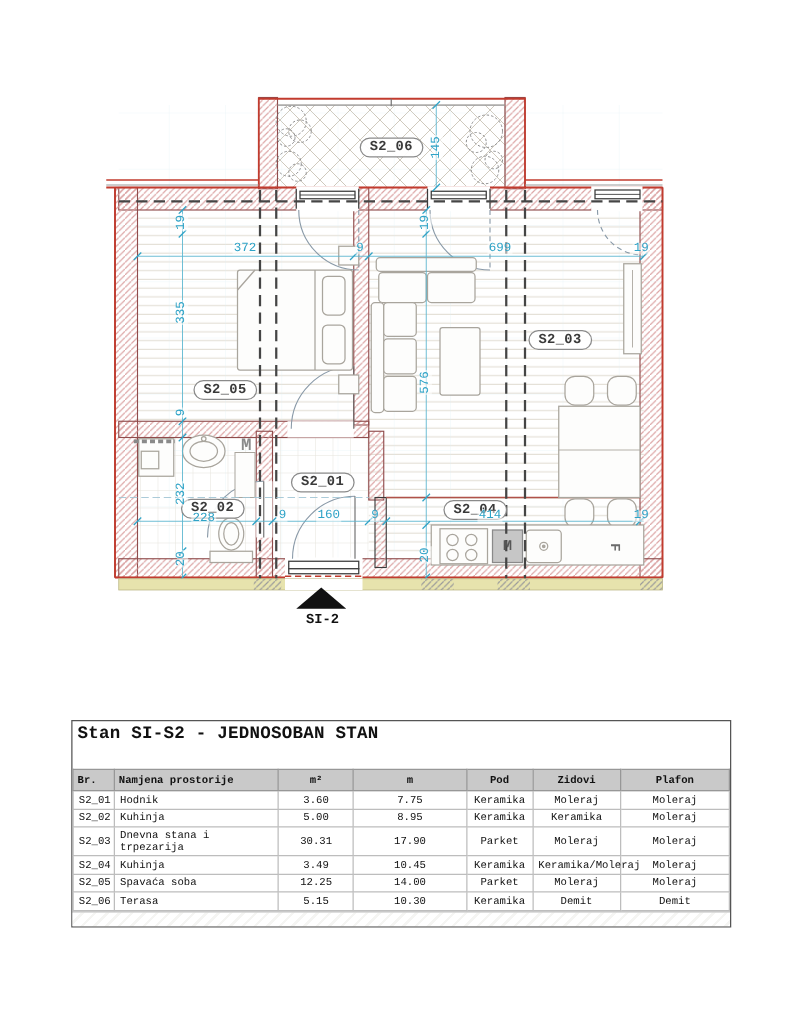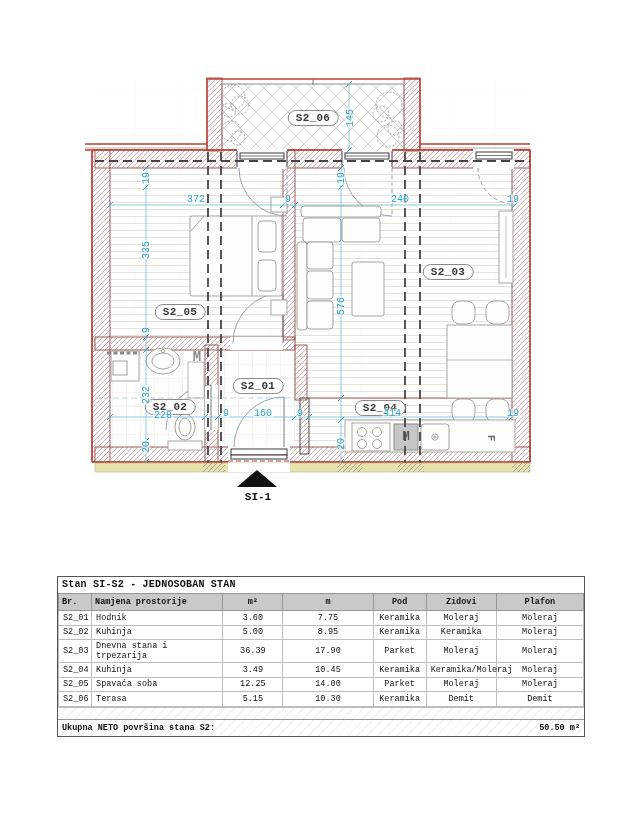--- a/index.html
+++ b/index.html
@@ -16,21 +16,21 @@
                transform:translate(-50%,-50%); white-space:nowrap; letter-spacing:.3px; }
   .dim { font-size:10px; color:#2fa3c7; line-height:9px; transform:translate(-50%,-50%);
          background:rgba(255,255,255,.55); padding:0 1px; white-space:nowrap; }
   .dim.v { writing-mode:vertical-rl; transform:translate(-50%,-50%) rotate(180deg); padding:1px 0; }
   .mark { font-weight:bold; transform:translate(-50%,-50%); line-height:1; white-space:nowrap; }
   .mark.rot { transform:translate(-50%,-50%) rotate(90deg); }
 
   
   #table-wrap { position:absolute; left:57px; top:576px; width:526px; border:1px solid #555;
                 background:#fff; color:#111; }
-  .t-title { font-size:10px; font-weight:bold; padding:2px 4px 3px; letter-spacing:.2px; }
+  .t-title { font-size:14px; font-weight:bold; padding:2px 4px 20px; letter-spacing:.2px; }
   #room-table { width:100%; border-collapse:collapse; table-layout:fixed; font-size:8.5px; }
   #room-table th { background:#c9c9c9; border:1px solid #979797; font-weight:bold;
                    padding:2px 3px; height:12px; font-size:8.5px; }
   #room-table td { border:1px solid #bdbdbd; padding:1px 4px; height:11.5px; }
   .al { text-align:left;margin-left:11px; } .ac { text-align:center; }
   .t-gap { height:11px; border-top:1px solid #bdbdbd;
            background:repeating-linear-gradient(135deg,#fff 0 5px,#f5f5f3 5px 7px); }
   .t-footer { display:flex; justify-content:space-between; align-items:center;
               font-size:8.5px; font-weight:bold; padding:3px 4px; border-top:1px solid #979797;
               background:repeating-linear-gradient(135deg,#fff 0 5px,#f5f5f3 5px 7px); }
@@ -276,39 +276,39 @@
         <span class="room-pill" style="left: 313px; top: 118px;">S2_06</span>
         <span class="room-pill" style="left: 180px; top: 312px;">S2_05</span>
         <span class="room-pill" style="left: 448px; top: 272px;">S2_03</span>
         <span class="room-pill" style="left: 258px; top: 386px;">S2_01</span>
         <span class="room-pill" style="left: 170px; top: 407px;">S2_02</span>
         <span class="room-pill" style="left: 380px; top: 408px;">S2_04</span>
         <span class="dim v" style="left: 350px; top: 118px;">145</span>
         <span class="dim v" style="left: 146px; top: 178px;">19</span>
         <span class="dim" style="left: 196px; top: 199px;">372</span>
         <span class="dim" style="left: 288px; top: 199px;">9</span>
-        <span class="dim" style="left: 400px; top: 199px;">240</span>
+        <span class="dim" style="left: 400px; top: 199px;">699</span>
         <span class="dim" style="left: 513px; top: 199px;">19</span>
         <span class="dim v" style="left: 341px; top: 178px;">19</span>
         <span class="dim v" style="left: 146px; top: 250px;">335</span>
         <span class="dim v" style="left: 341px; top: 306px;">576</span>
         <span class="dim v" style="left: 146px; top: 330px;">9</span>
         <span class="dim v" style="left: 146px; top: 395px;">232</span>
         <span class="dim" style="left: 163px; top: 415px;">228</span>
         <span class="dim v" style="left: 146px; top: 447px;">20</span>
         <span class="dim" style="left: 226px; top: 413px;">9</span>
         <span class="dim" style="left: 263px; top: 413px;">160</span>
         <span class="dim" style="left: 300px; top: 413px;">9</span>
         <span class="dim" style="left: 392px; top: 413px;">414</span>
         <span class="dim" style="left: 513px; top: 413px;">19</span>
         <span class="dim v" style="left: 341px; top: 444px;">20</span>
         <span class="mark" style="left: 197px; top: 357px; font-size: 14px; color: rgb(138, 138, 138); font-weight: bold;">M</span>
         <span class="mark" style="left: 406px; top: 437px; font-size: 12px; color: rgb(86, 86, 86); font-weight: bold;">M</span>
         <span class="mark rot" style="left: 490px; top: 438px; font-size: 11px; color: rgb(107, 107, 107); font-weight: bold;">F</span>
-        <span class="mark" style="left: 258px; top: 497px; font-size: 11px; color: rgb(17, 17, 17); font-weight: bold;">SI-1</span>
+        <span class="mark" style="left: 258px; top: 497px; font-size: 11px; color: rgb(17, 17, 17); font-weight: bold;">SI-2</span>
       </div>
   </div>
 
   <div id="watermark">KENTUM CRVA</div>
 
   <div id="table-wrap">
     <div class="t-title">Stan SI-S2 - JEDNOSOBAN STAN</div>
     <table id="room-table">
       <colgroup>
         <col style="width:33px">
@@ -345,21 +345,21 @@
             <td class="al">Kuhinja</td>
             <td class="ac">5.00</td>
             <td class="ac">8.95</td>
             <td class="ac">Keramika</td>
             <td class="ac">Keramika</td>
             <td class="ac">Moleraj</td>
           </tr>
           <tr>
             <td class="al">S2_03</td>
             <td class="al">Dnevna stana i trpezarija</td>
-            <td class="ac">36.39</td>
+            <td class="ac">30.31</td>
             <td class="ac">17.90</td>
             <td class="ac">Parket</td>
             <td class="ac">Moleraj</td>
             <td class="ac">Moleraj</td>
           </tr>
           <tr>
             <td class="al">S2_04</td>
             <td class="al">Kuhinja</td>
             <td class="ac">3.49</td>
             <td class="ac">10.45</td>
@@ -381,19 +381,15 @@
             <td class="al">Terasa</td>
             <td class="ac">5.15</td>
             <td class="ac">10.30</td>
             <td class="ac">Keramika</td>
             <td class="ac">Demit</td>
             <td class="ac">Demit</td>
           </tr>
         </tbody>
     </table>
     <div class="t-gap"></div>
-    <div class="t-footer">
-      <span>Ukupna NETO površina stana S2:</span>
-      <span>50.50 m²</span>
-    </div>
   </div>
 
 </div>
 
 </body></html>

